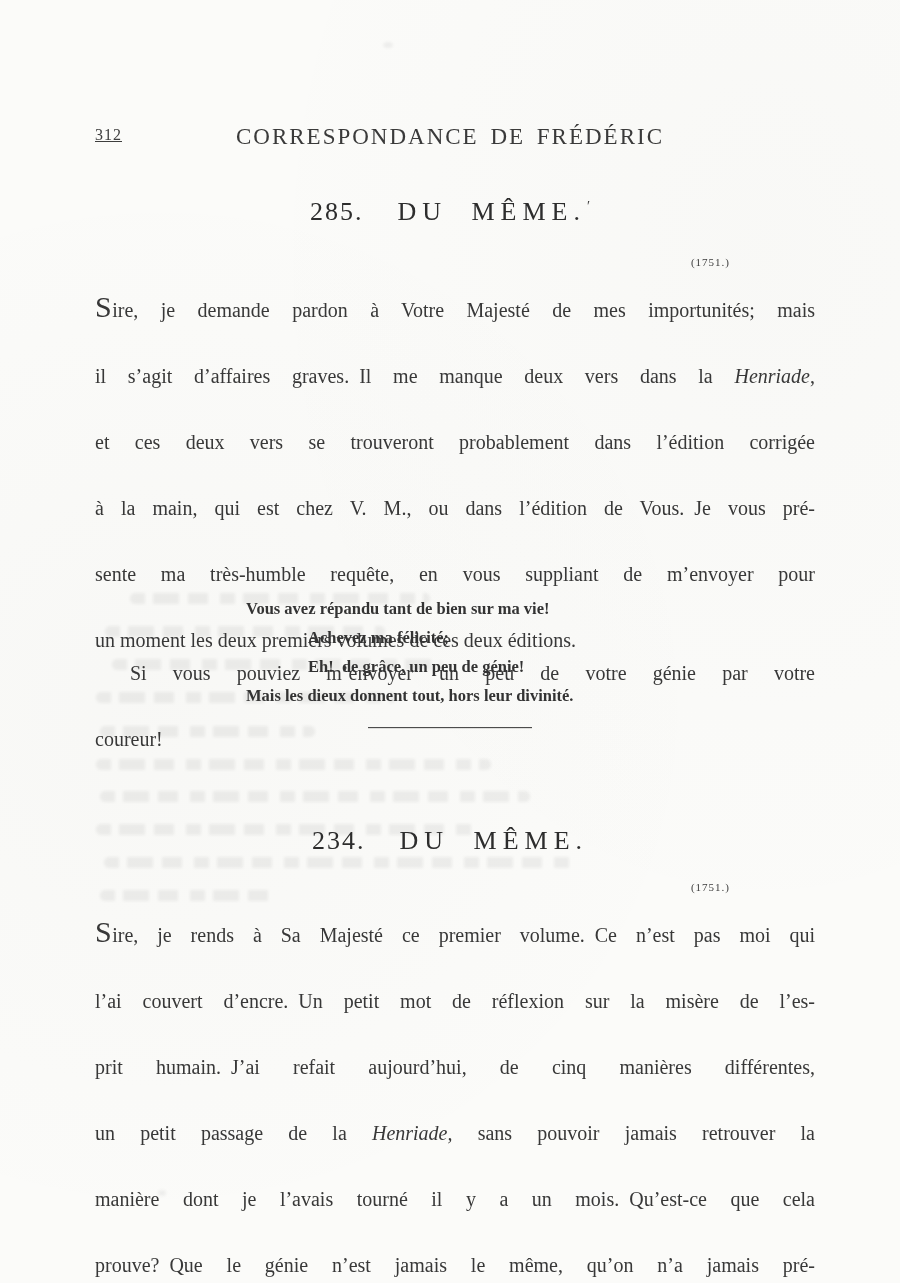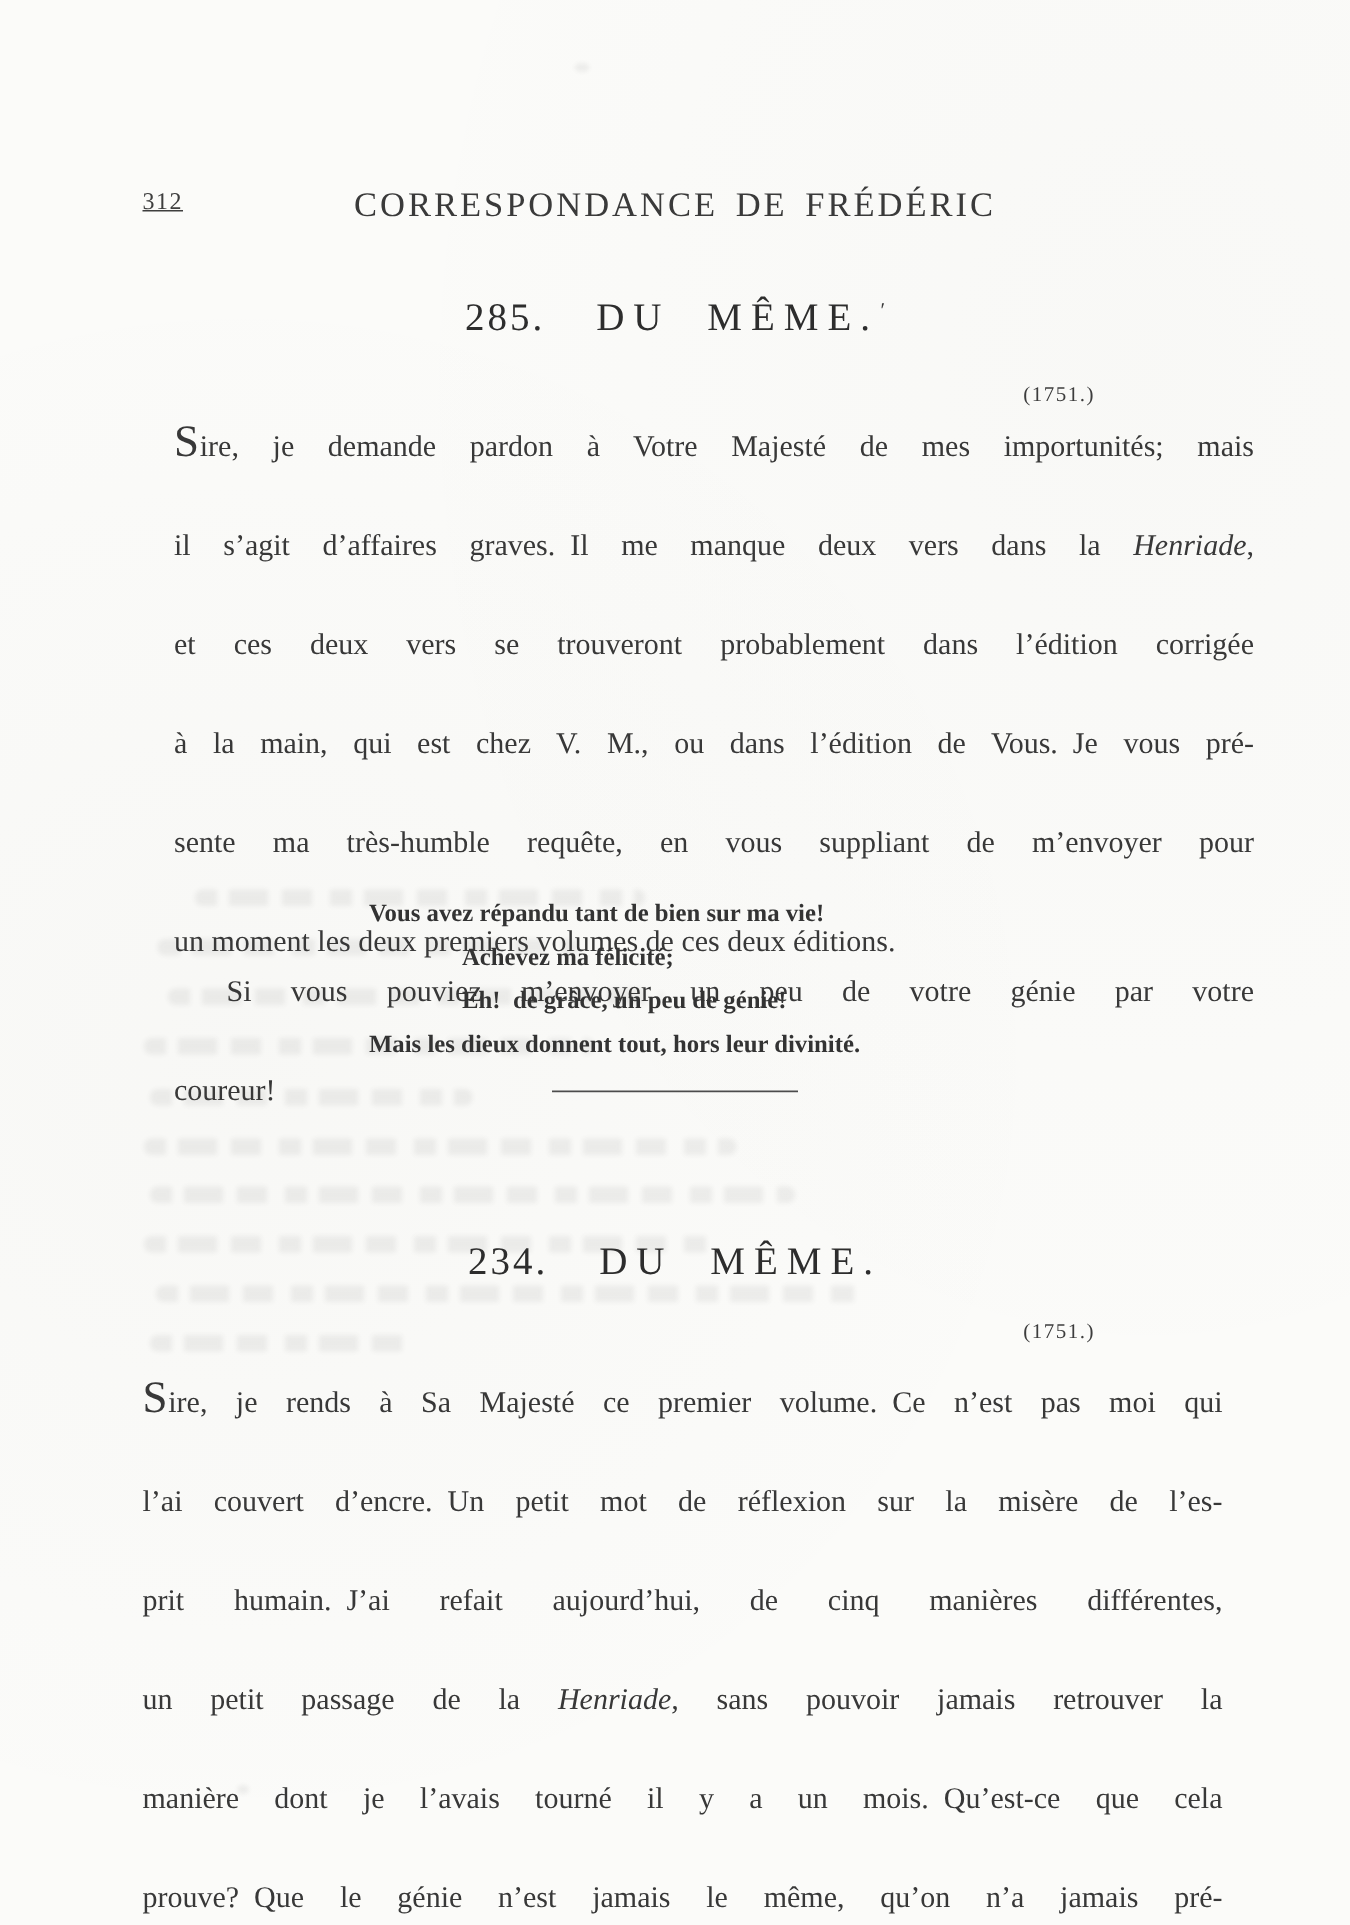--- a/index.html
+++ b/index.html
@@ -24,27 +24,27 @@
 
   
   .letter-heading{position:absolute;left:0;right:0;margin:0;text-align:center;font-weight:normal;font-size:26px;color:#2d2d2d;}
   .h-285{top:197px;}
   .h-286{top:826px;}
   .letter-number{letter-spacing:2px;margin-right:34px;font-feature-settings:"onum";}
   .letter-title{letter-spacing:6px;word-spacing:12px;}
   .fn-mark{font-size:14px;vertical-align:9px;margin-left:1px;color:#3a3a3a;}
 
   
-  .letter-date{position:absolute;left:95px;width:720px;text-align:right;padding-right:85px;box-sizing:border-box;font-size:14px;letter-spacing:1px;color:#3d3d3d;font-feature-settings:"onum";}
+  .letter-date{position:absolute;left:95px;width:720px;text-align:right;padding-right:85px;box-sizing:border-box;font-size:11px;letter-spacing:1px;color:#3d3d3d;font-feature-settings:"onum";}
   .d-285{top:256px;}
   .d-286{top:881px;}
 
   
   .letter-body{position:absolute;left:95px;width:720px;font-size:20px;line-height:33px;color:#383838;}
-  .b-285{top:282px;margin-left:21px;}
+  .b-285{top:294px;}
   .b-286{top:919px;}
   .line{white-space:nowrap;}
   .line.j{white-space:normal;text-align:justify;}
   .line.j::after{content:"";display:inline-block;width:100%;height:0;}
   .line.ind{text-indent:35px;}
   .lead{font-size:30px;line-height:0;letter-spacing:0.5px;}
   i{font-style:italic;}
 
   
   .verse{position:absolute;left:246px;top:594px;width:520px;font-size:16.5px;line-height:29px;font-weight:bold;color:#333;}

